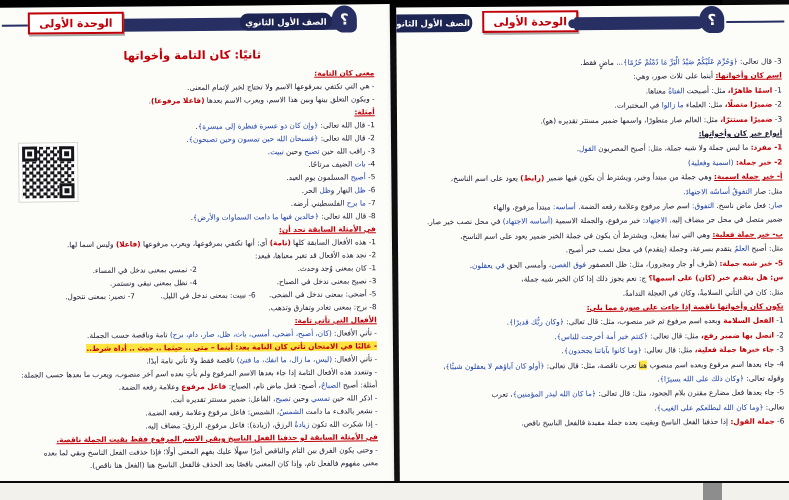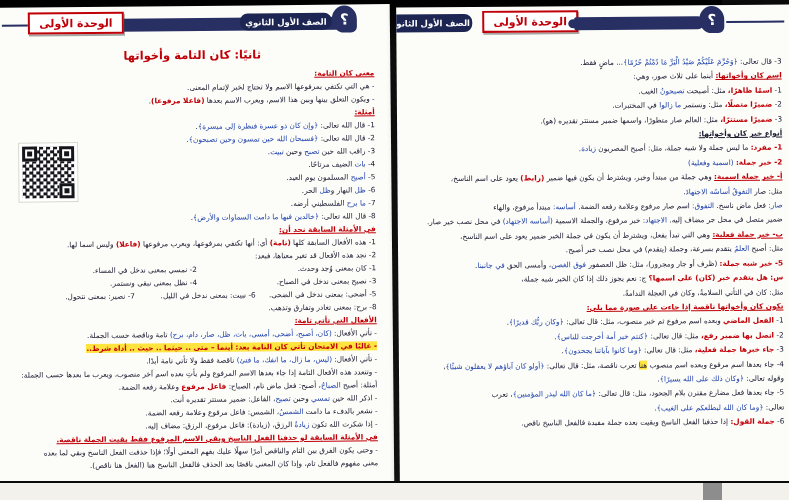--- a/index.html
+++ b/index.html
@@ -93,37 +93,37 @@
     <div class="hdr">
       <div class="grade-box grade-r">الصف الأول الثانوي</div>
       <div class="unit-box unit-r">الوحدة الأولى</div>
       <div class="ribbon ribbon-r"></div>
       <div class="logo logo-r">؟</div>
       <div class="tail tail-r"></div>
     </div>
     <div class="body body-r">
         <div class="ln "><span>3- قال تعالى: </span><span class="b">﴿وَحُرِّمَ عَلَيْكُمْ صَيْدُ الْبَرِّ مَا دُمْتُمْ حُرُمًا﴾</span><span>... ماضٍ فقط.</span></div>
         <div class="ln "><span class="r u">اسم كان وأخواتها:</span><span> أينما على ثلاث صور، وهي:</span></div>
-        <div class="ln "><span>1- </span><span class="r">اسمًا ظاهرًا،</span><span> مثل: أصبحت </span><span class="b">تصبحونُ</span><span> الغيب.</span></div>
-        <div class="ln "><span>2- </span><span class="r">ضميرًا متصلًا،</span><span> مثل: ونستمر </span><span class="b">ما زالوا</span><span> في المختبرات.</span></div>
+        <div class="ln "><span>1- </span><span class="r">اسمًا ظاهرًا،</span><span> مثل: أصبحت </span><span class="b">الفتاةُ</span><span> معناها.</span></div>
+        <div class="ln "><span>2- </span><span class="r">ضميرًا متصلًا،</span><span> مثل: العلماء </span><span class="b">ما زالوا</span><span> في المختبرات.</span></div>
         <div class="ln "><span>3- </span><span class="r">ضميرًا مستترًا،</span><span> مثل: العالم صار متطورًا، واسمها ضمير مستتر تقديره (هو).</span></div>
         <div class="ln "><span class="bold u">أنواع خبر كان وأخواتها:</span></div>
-        <div class="ln "><span class="r">1- مفرد:</span><span> ما ليس جملة ولا شبه جملة، مثل: أصبح المصريون </span><span class="b">زيادة</span><span>.</span></div>
+        <div class="ln "><span class="r">1- مفرد:</span><span> ما ليس جملة ولا شبه جملة، مثل: أصبح المصريون </span><span class="b">القول</span><span>.</span></div>
         <div class="ln "><span class="r">2- خبر جملة:</span><span> </span><span class="b">(اسمية وفعلية)</span></div>
         <div class="ln "><span class="r u">أ- خبر جملة اسمية:</span><span> وهي جملة من مبتدأ وخبر، ويشترط أن يكون فيها ضمير </span><span class="r">(رابط)</span><span> يعود على اسم الناسخ،</span></div>
         <div class="ln "><span>مثل: صار </span><span class="b">التفوقُ أساسُه الاجتهادَ</span><span>.</span></div>
         <div class="ln "><span class="b">صار:</span><span> فعل ماض ناسخ. </span><span class="b">التفوق:</span><span> اسم صار مرفوع وعلامة رفعه الضمة. </span><span class="b">أساسه:</span><span> مبتدأ مرفوع، والهاء</span></div>
         <div class="ln "><span>ضمير متصل في محل جر مضاف إليه. </span><span class="b">الاجتهاد:</span><span> خبر مرفوع، والجملة الاسمية </span><span class="b">(أساسه الاجتهاد)</span><span> في محل نصب خبر صار.</span></div>
         <div class="ln "><span class="r u">ب- خبر جملة فعلية:</span><span> وهي التي تبدأ بفعل، ويشترط أن يكون في جملة الخبر ضمير يعود على اسم الناسخ،</span></div>
         <div class="ln "><span>مثل: أصبح </span><span class="b">العلمُ</span><span> يتقدم بسرعة، وجملة (يتقدم) في محل نصب خبر أصبح.</span></div>
-        <div class="ln "><span class="r">5- خبر شبه جملة:</span><span> (ظرف أو جار ومجرور)، مثل: ظل العصفور </span><span class="b">فوق الغصن</span><span>، وأمسى الحق </span><span class="b">في جانبنا</span><span>.</span></div>
+        <div class="ln "><span class="r">5- خبر شبه جملة:</span><span> (ظرف أو جار ومجرور)، مثل: ظل العصفور </span><span class="b">فوق الغصن</span><span>، وأمسى الحق </span><span class="b">في يعقلون</span><span>.</span></div>
         <div class="ln "><span class="r">س: هل يتقدم خبر (كان) على اسمها؟</span><span> ج: نعم يجوز ذلك إذا كان الخبر شبه جملة،</span></div>
         <div class="ln "><span>مثل: كان في التأني السلامةُ، وكان في العجلة الندامةُ.</span></div>
         <div class="ln "><span class="r u">تكون كان وأخواتها ناقصة إذا جاءت على صورة مما يلي:</span></div>
-        <div class="ln "><span>1- </span><span class="r">الفعل الماضي</span><span> وبعده اسم مرفوع ثم خبر منصوب، مثل: قال تعالى: </span><span class="b">﴿وكان ربُّك قديرًا﴾</span><span>.</span></div>
+        <div class="ln "><span>1- </span><span class="r">الفعل السلامة</span><span> وبعده اسم مرفوع ثم خبر منصوب، مثل: قال تعالى: </span><span class="b">﴿وكان ربُّك قديرًا﴾</span><span>.</span></div>
         <div class="ln "><span>2- </span><span class="r">اتصل بها ضمير رفع،</span><span> مثل: قال تعالى: </span><span class="b">﴿كنتم خير أمة أخرجت للناس﴾</span><span>.</span></div>
         <div class="ln "><span>3- </span><span class="r">جاء خبرها جملة فعلية،</span><span> مثل: قال تعالى: </span><span class="b">﴿وما كانوا بآياتنا يجحدون﴾</span><span>.</span></div>
         <div class="ln "><span>4- جاء بعدها اسم مرفوع وبعده اسم منصوب </span><span class="hl">هنا</span><span> تعرب ناقصة، مثل: قال تعالى: </span><span class="b">﴿أولو كان آباؤهم لا يعقلون شيئًا﴾</span><span>،</span></div>
         <div class="ln "><span>وقوله تعالى: </span><span class="b">﴿وكان ذلك على الله يسيرًا﴾</span><span>.</span></div>
         <div class="ln "><span>5- جاء بعدها فعل مضارع مقترن بلام الجحود، مثل: قال تعالى: </span><span class="b">﴿ما كان الله ليذر المؤمنين﴾</span><span>، تعرب</span></div>
         <div class="ln "><span>تعالى: </span><span class="b">﴿وما كان الله ليطلعكم على الغيب﴾</span><span>.</span></div>
         <div class="ln "><span>6- </span><span class="r">جملة القول:</span><span> إذا حذفنا الفعل الناسخ وبقيت بعده جملة مفيدة فالفعل الناسخ ناقص.</span></div>
       </div>
   </div>
 

